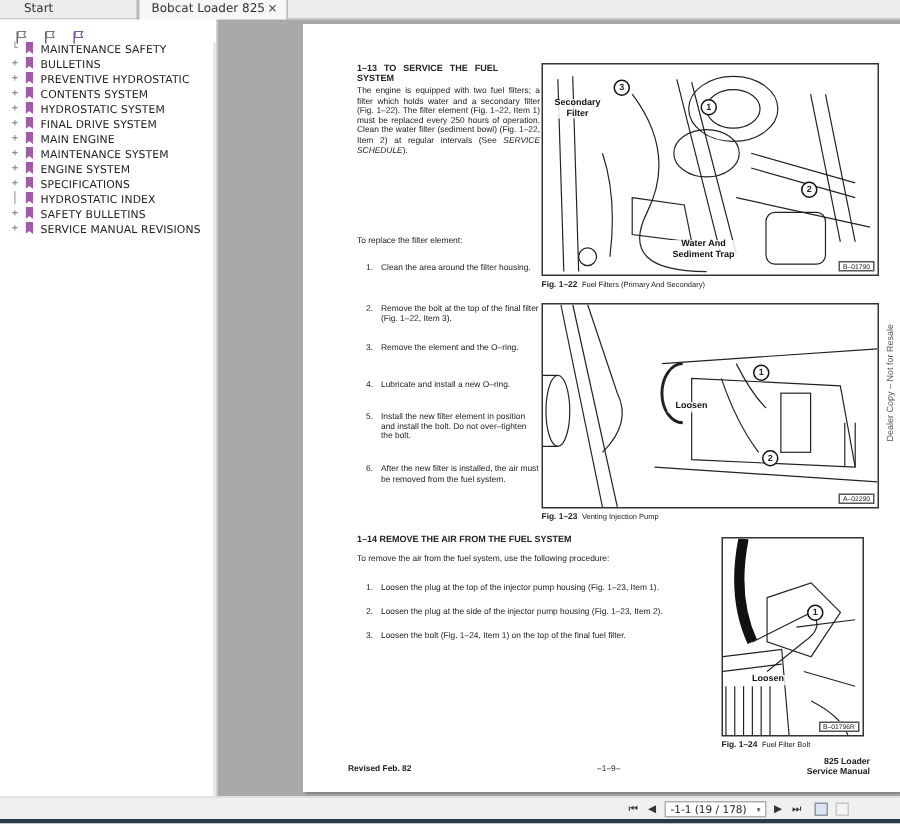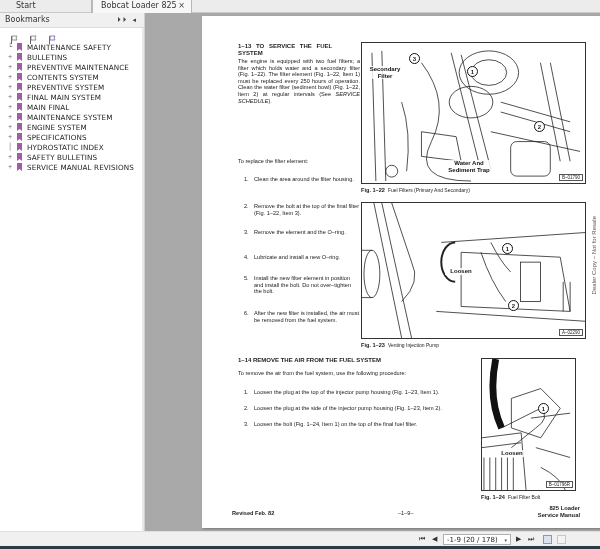--- a/index.html
+++ b/index.html
@@ -72,24 +72,20 @@
 
   <div class="tabbar">
     <div class="tab start"><span>Start</span></div>
     <div class="tab doc">
       <span>Bobcat Loader 825 65...</span>
       <span class="x">×</span>
     </div>
   </div>
 
   <div class="sidebar">
-    <div class="sb-header">
-      <span>Bookmarks</span>
-      <span class="ctrls">⏵⏵ ◂</span>
-    </div>
     <div class="sb-toolbar">
       <span class="tb-icon">
         <svg viewBox="0 0 9 10">
             <rect x="1" y="1" width="1" height="8" fill="#666"></rect>
             <path d="M2 1 h5 l-1 2 l1 2 h-5z" fill="none" stroke="#777" stroke-width="0.8"></path>
           </svg>
       </span>
       <span class="tb-icon">
         <svg viewBox="0 0 9 10">
             <rect x="1" y="1" width="1" height="8" fill="#666"></rect>
@@ -110,41 +106,41 @@
           <span class="lbl">MAINTENANCE SAFETY</span>
         </li>
       <li>
           <span class="exp">+</span>
           <span class="bm"></span>
           <span class="lbl">BULLETINS</span>
         </li>
       <li>
           <span class="exp">+</span>
           <span class="bm"></span>
-          <span class="lbl">PREVENTIVE MAINTENANCE</span>
+          <span class="lbl">PREVENTIVE HYDROSTATIC</span>
         </li>
       <li>
           <span class="exp">+</span>
           <span class="bm"></span>
           <span class="lbl">CONTENTS SYSTEM</span>
         </li>
       <li>
           <span class="exp">+</span>
           <span class="bm"></span>
-          <span class="lbl">PREVENTIVE SYSTEM</span>
-        </li>
-      <li>
-          <span class="exp">+</span>
-          <span class="bm"></span>
-          <span class="lbl">FINAL MAIN SYSTEM</span>
-        </li>
-      <li>
-          <span class="exp">+</span>
-          <span class="bm"></span>
-          <span class="lbl">MAIN FINAL</span>
+          <span class="lbl">HYDROSTATIC SYSTEM</span>
+        </li>
+      <li>
+          <span class="exp">+</span>
+          <span class="bm"></span>
+          <span class="lbl">FINAL DRIVE SYSTEM</span>
+        </li>
+      <li>
+          <span class="exp">+</span>
+          <span class="bm"></span>
+          <span class="lbl">MAIN ENGINE</span>
         </li>
       <li>
           <span class="exp">+</span>
           <span class="bm"></span>
           <span class="lbl">MAINTENANCE SYSTEM</span>
         </li>
       <li>
           <span class="exp">+</span>
           <span class="bm"></span>
           <span class="lbl">ENGINE SYSTEM</span>
@@ -297,21 +293,21 @@
           <div>825 Loader</div>
           <div>Service Manual</div>
         </div>
     </div>
   </div>
 
   <div class="navbar">
     <span class="btn" style="left:419px;">⏮</span>
     <span class="btn" style="left:432px;">◀</span>
     <div class="pagebox">
-      <span>-1-9 (20 / 178)</span>
+      <span>-1-1 (19 / 178)</span>
       <span class="dd">▾</span>
     </div>
     <span class="btn" style="left:516px;">▶</span>
     <span class="btn" style="left:528px;">⏭</span>
     <span class="btn" style="left:543px; top:3px; width:9px; height:9px; border:1px solid #8899aa; background:#dbe4ee;"></span>
     <span class="btn" style="left:557px; top:3px; width:9px; height:9px; border:1px solid #c8c8c8; background:#f4f4f4;"></span>
   </div>
   <div class="taskstrip"></div>
 </div>
 

